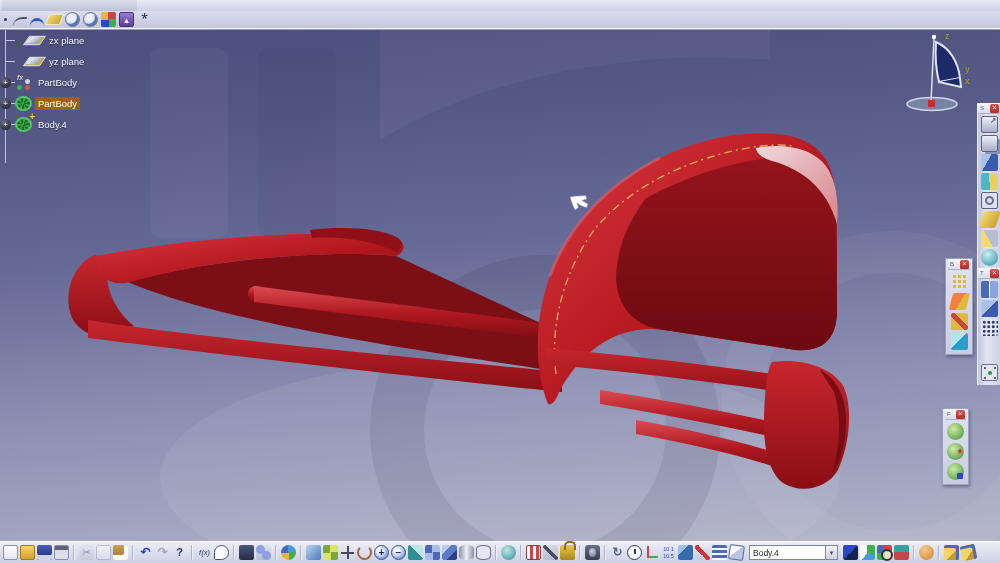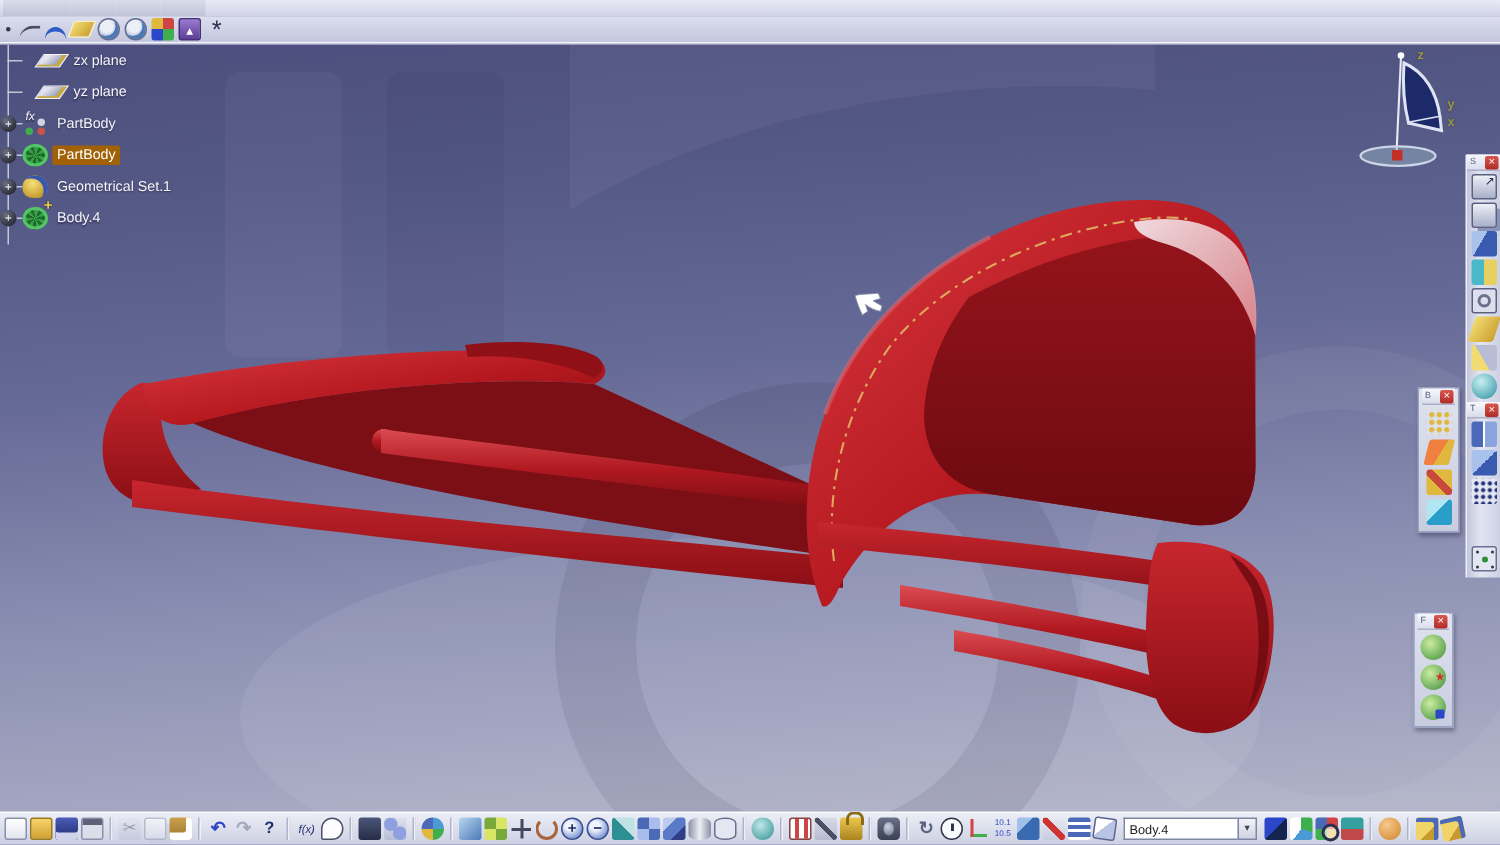--- a/index.html
+++ b/index.html
@@ -282,25 +282,20 @@
       <div class="trow expandable" data-name="tree-item-relations">
         <span class="expander" data-name="expander-icon"></span>
         <span class="nicon relations-icon" data-name="tree-node-icon"></span>
         <span class="nlabel" data-name="tree-node-label">PartBody</span>
       </div>
       <div class="trow selected expandable" data-name="tree-item-partbody">
         <span class="expander" data-name="expander-icon"></span>
         <span class="nicon partbody-icon" data-name="tree-node-icon"></span>
         <span class="nlabel" data-name="tree-node-label">PartBody</span>
       </div>
-      <div class="trow expandable" data-name="tree-item-geometrical-set">
-        <span class="expander" data-name="expander-icon"></span>
-        <span class="nicon geoset-icon" data-name="tree-node-icon"></span>
-        <span class="nlabel" data-name="tree-node-label">Geometrical Set.1</span>
-      </div>
       <div class="trow expandable" data-name="tree-item-body4">
         <span class="expander" data-name="expander-icon"></span>
         <span class="nicon body-icon" data-name="tree-node-icon"></span>
         <span class="nlabel" data-name="tree-node-label">Body.4</span>
       </div>
     </div>
 </div>
 
 <div class="compass" data-name="view-compass">
   <svg viewBox="0 0 72 85" data-name="compass-graphic">

